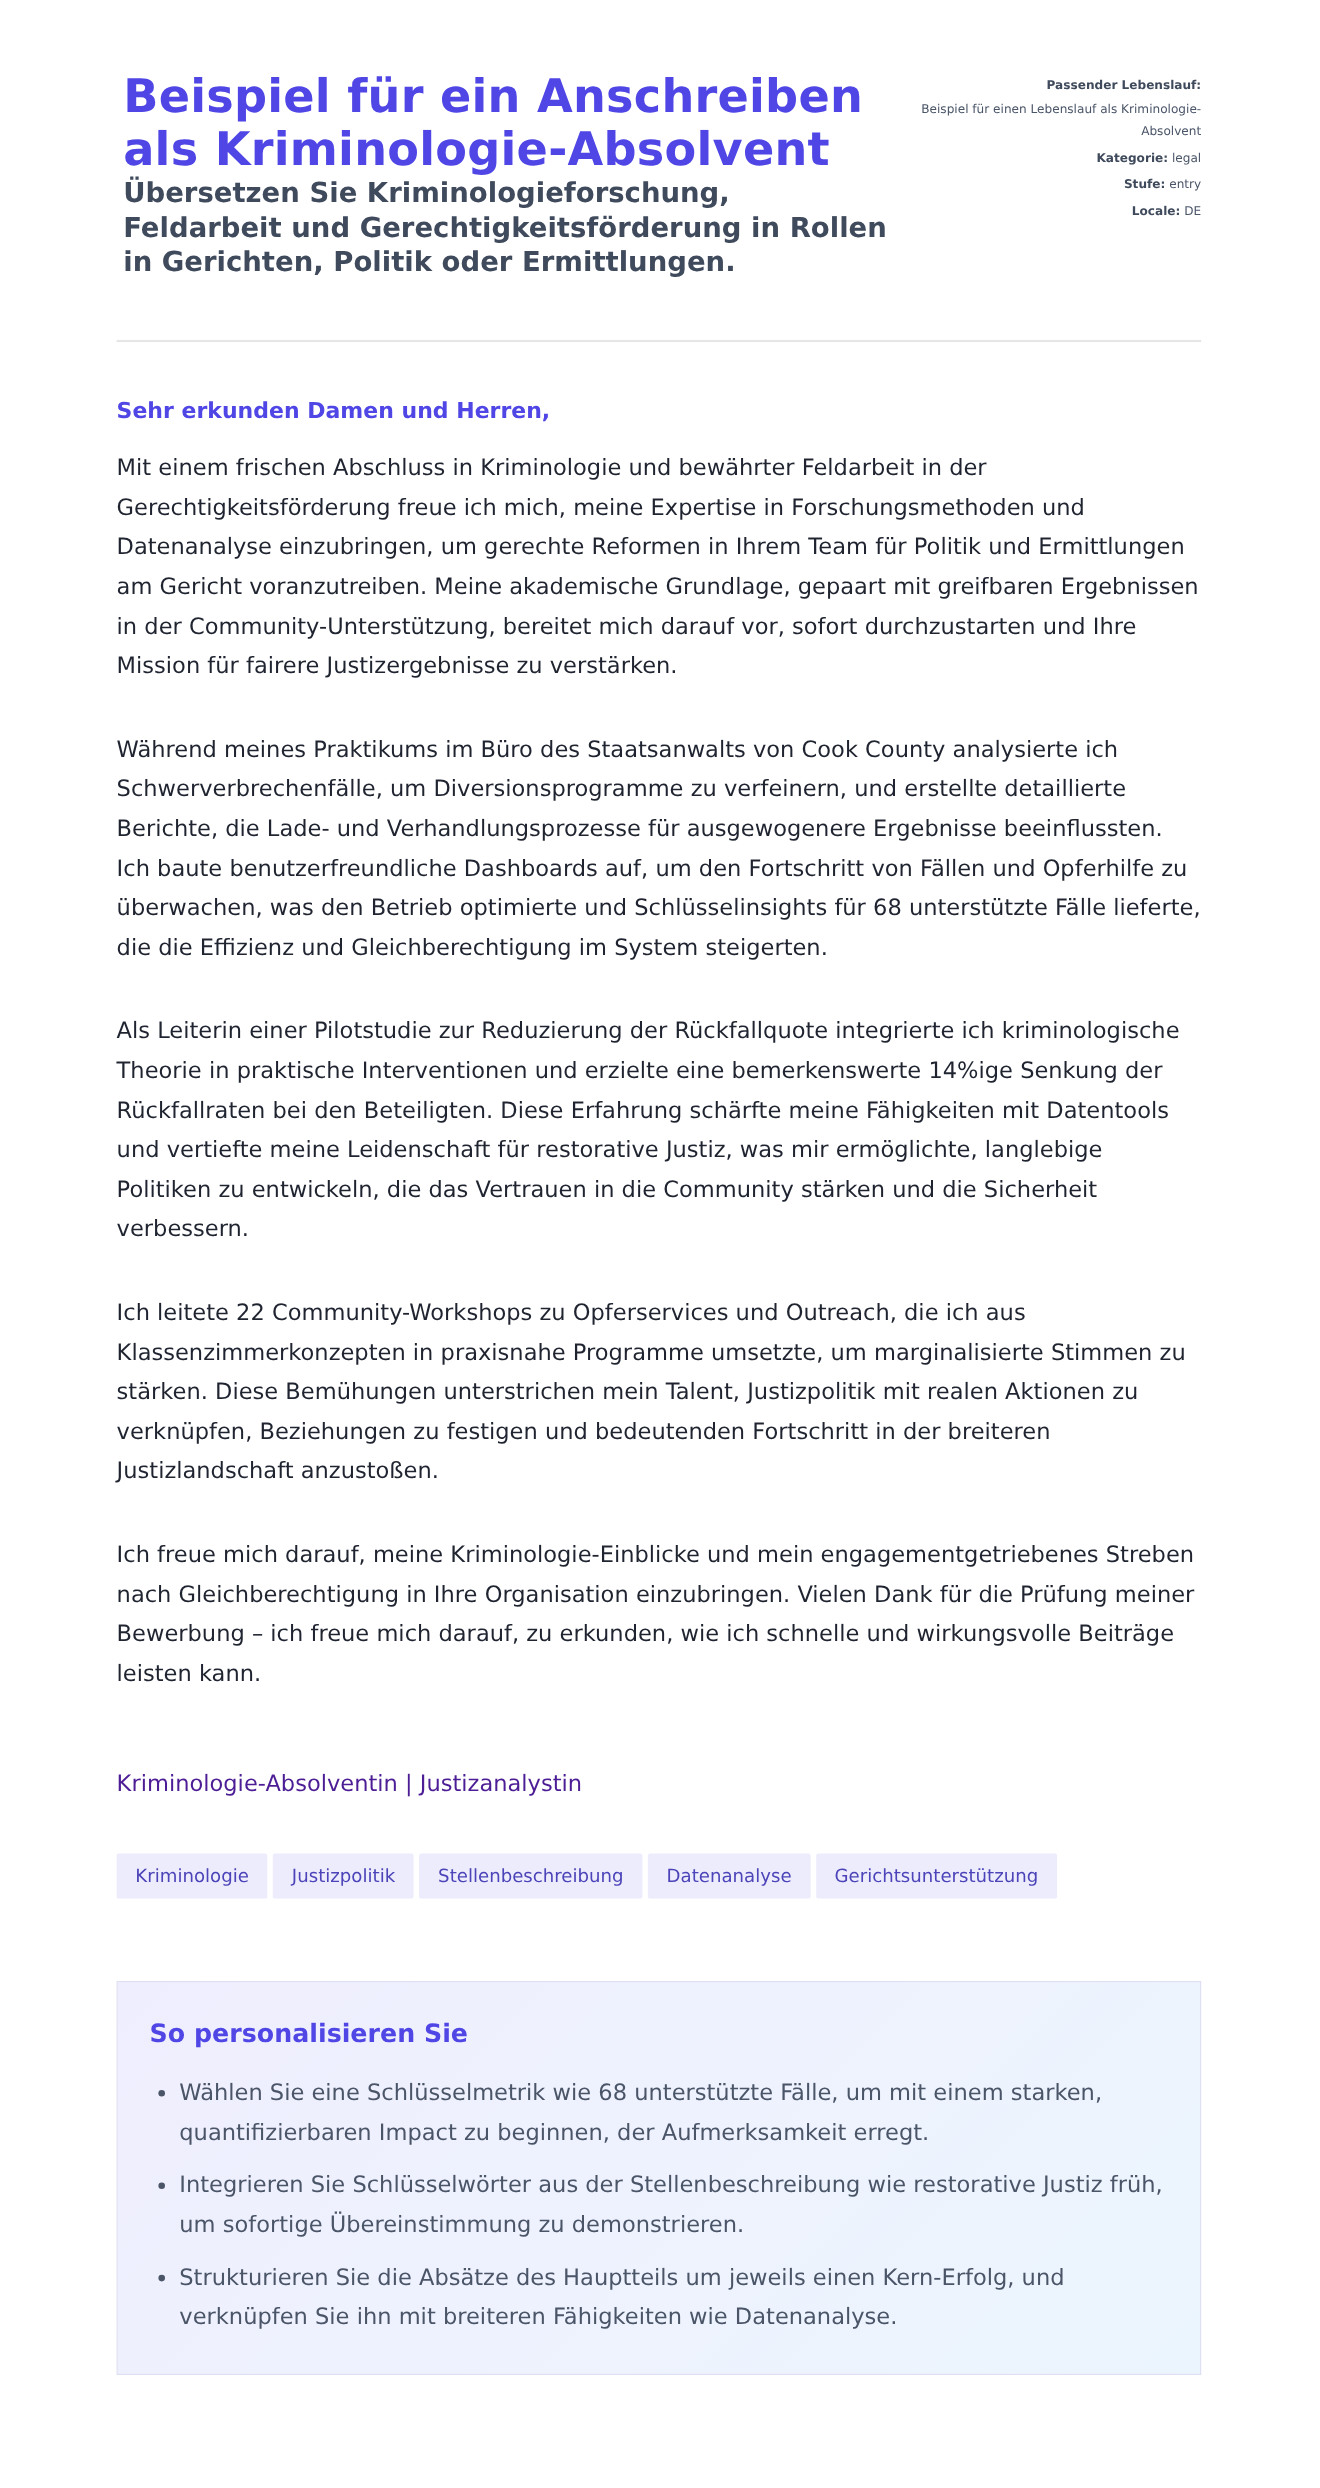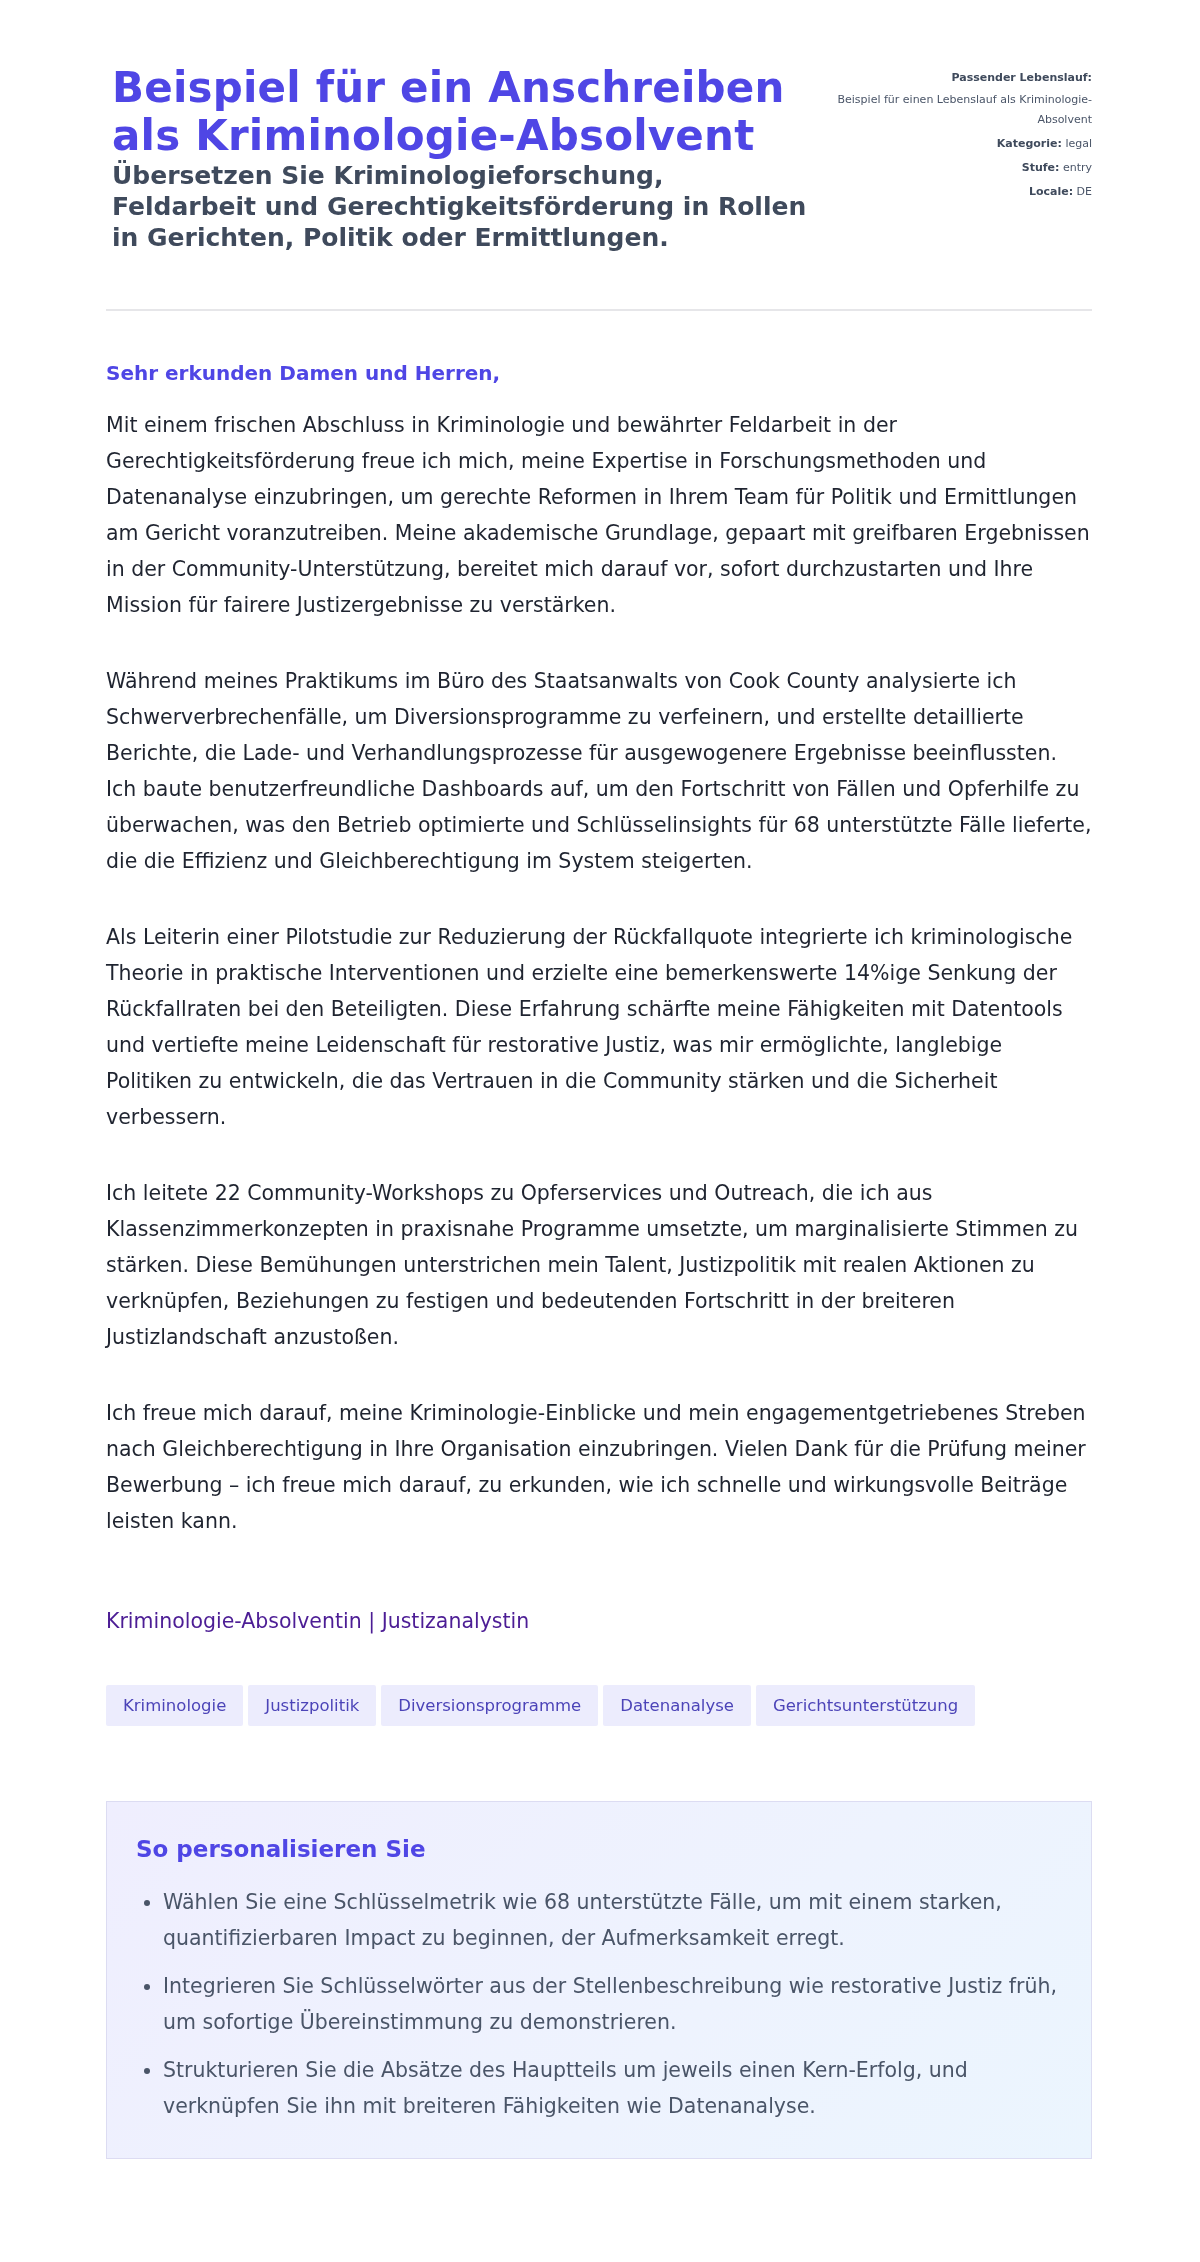--- a/index.html
+++ b/index.html
@@ -142,21 +142,21 @@
     <p class="para">Ich freue mich darauf, meine Kriminologie-Einblicke und mein engagementgetriebenes Streben nach Gleichberechtigung in Ihre Organisation einzubringen. Vielen Dank für die Prüfung meiner Bewerbung – ich freue mich darauf, zu erkunden, wie ich schnelle und wirkungsvolle Beiträge leisten kann.</p>
   </section>
 
   <section class="signature">
     <div class="sig-role">Kriminologie-Absolventin | Justizanalystin</div>
   </section>
 
   <div class="tags">
     <span class="tag">Kriminologie</span>
     <span class="tag">Justizpolitik</span>
-    <span class="tag">Diversionsprogramme</span>
+    <span class="tag">Stellenbeschreibung</span>
     <span class="tag">Datenanalyse</span>
     <span class="tag">Gerichtsunterstützung</span>
   </div>
 
   <aside class="tips">
     <h2 class="tips-title">So personalisieren Sie</h2>
     <ul>
       <li>Wählen Sie eine Schlüsselmetrik wie 68 unterstützte Fälle, um mit einem starken, quantifizierbaren Impact zu beginnen, der Aufmerksamkeit erregt.</li>
       <li>Integrieren Sie Schlüsselwörter aus der Stellenbeschreibung wie restorative Justiz früh, um sofortige Übereinstimmung zu demonstrieren.</li>
       <li>Strukturieren Sie die Absätze des Hauptteils um jeweils einen Kern-Erfolg, und verknüpfen Sie ihn mit breiteren Fähigkeiten wie Datenanalyse.</li>

